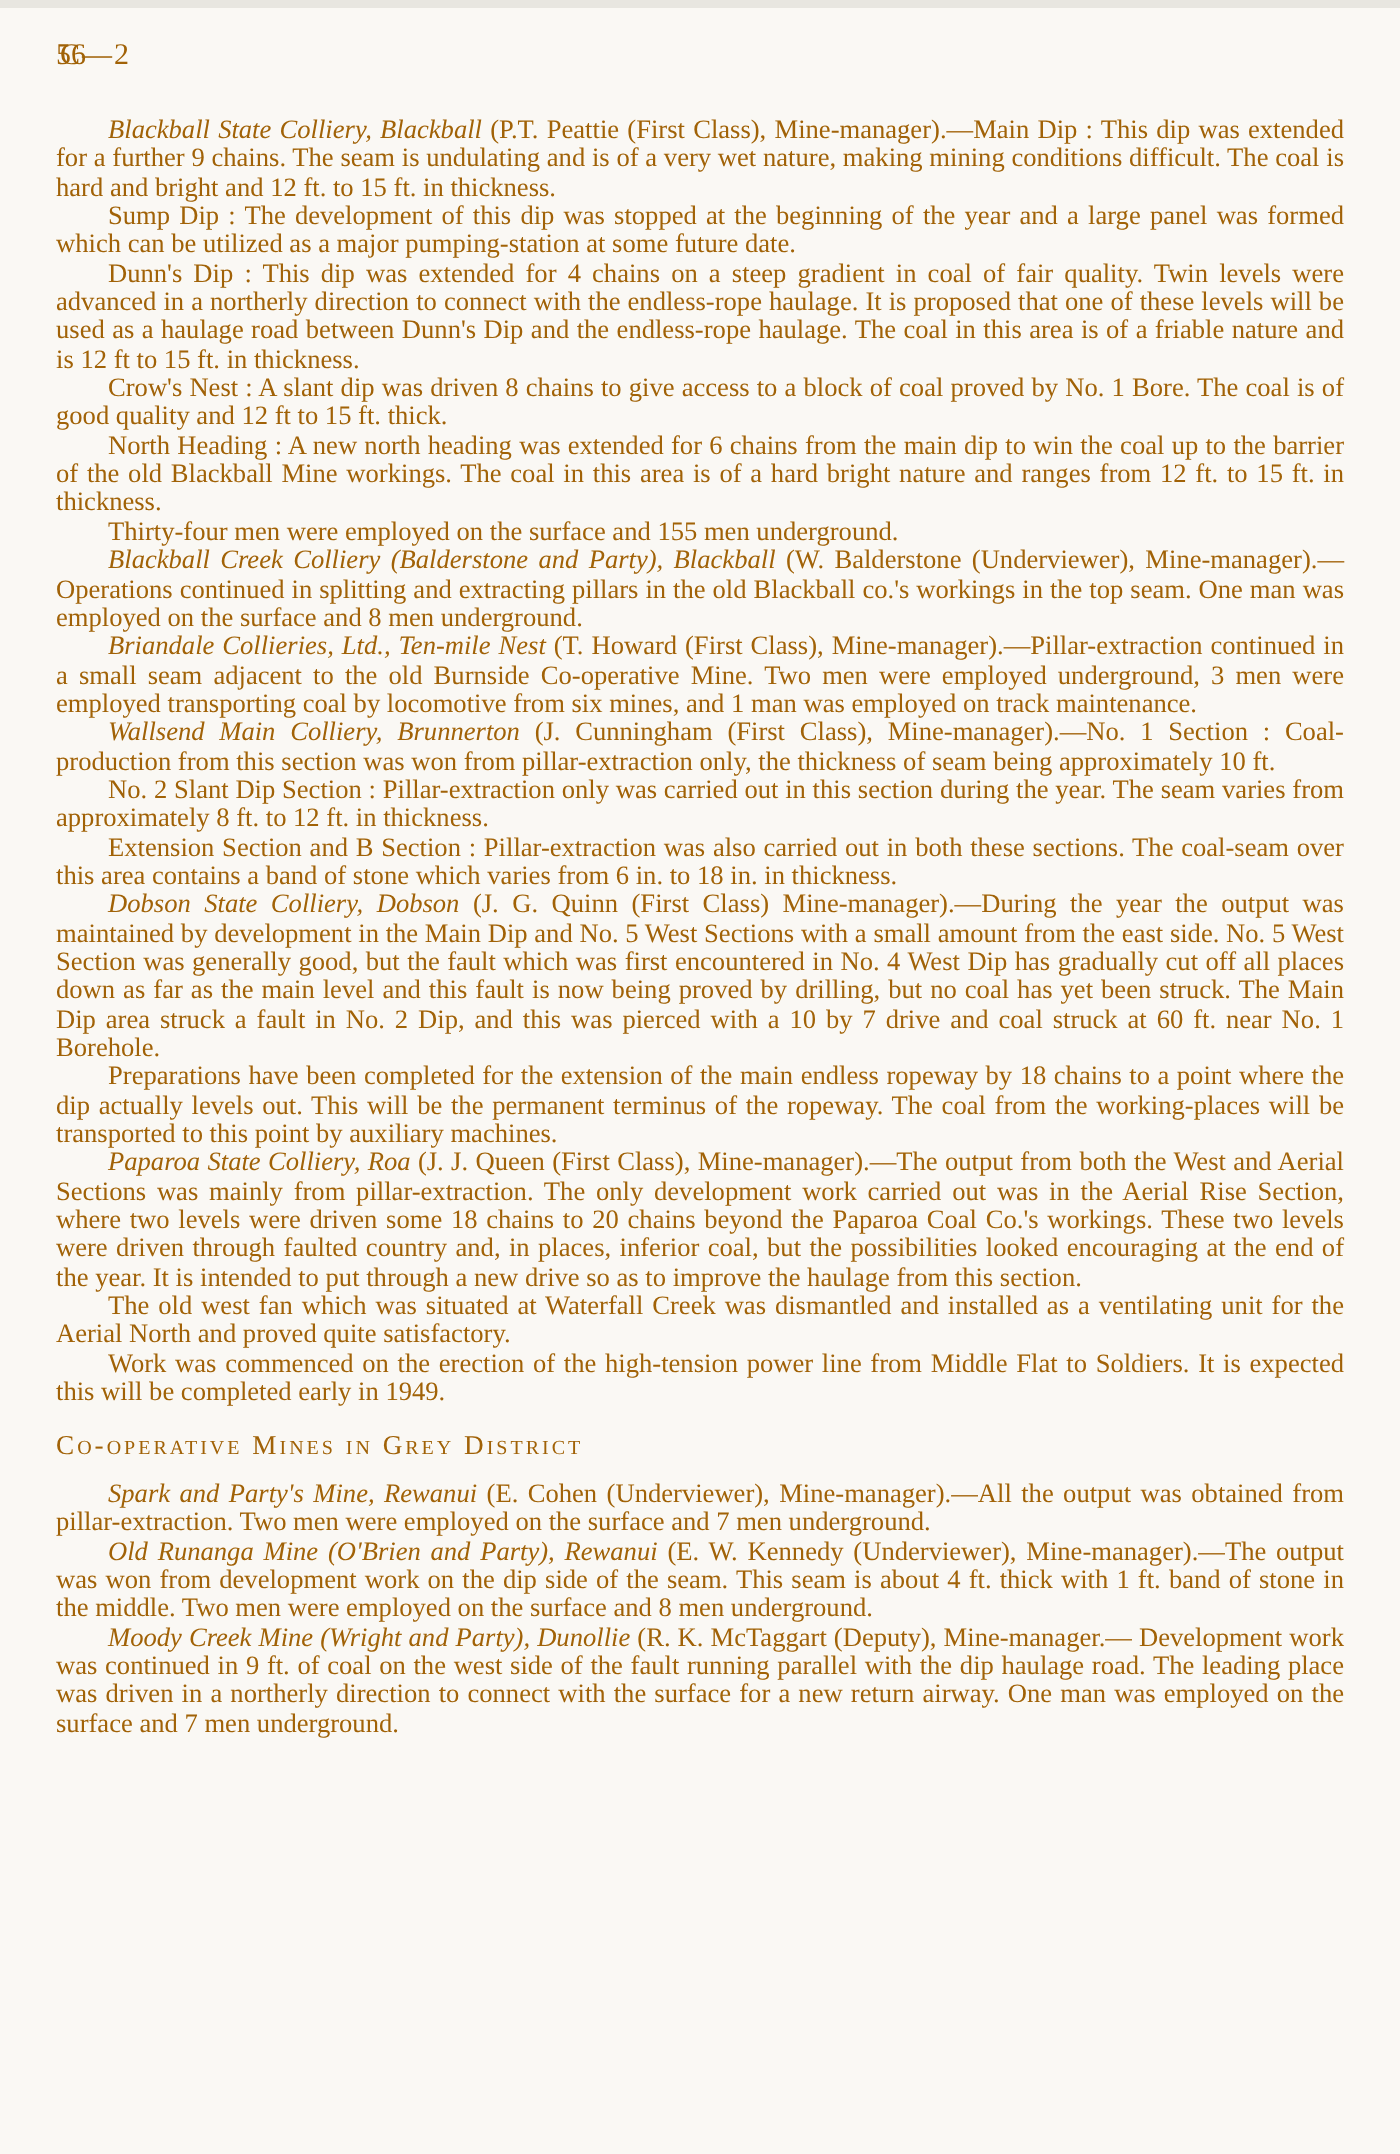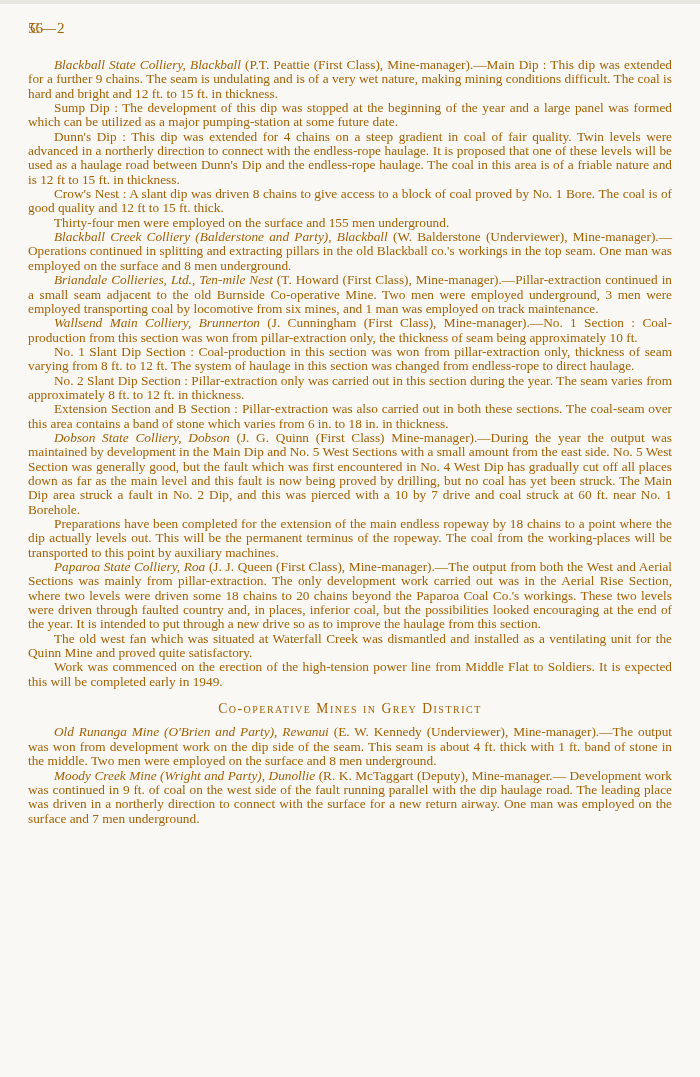--- a/index.html
+++ b/index.html
@@ -43,50 +43,50 @@
     line-height: 14.35px;
     text-align: justify;
   }
   .para {
     margin: 0;
     text-indent: 26px;
   }
   .para i {
   }
   .section-heading {
-    text-align: center;
     text-indent: 0;
     font-variant: small-caps;
     letter-spacing: 1.5px;
     margin: 13px 0 9px 0;
     font-size: 13.6px;
   }
 </style>
 </head>
 <body>
 
 <div class="page">
   <div class="page-header">
     <span class="report-code">C—2</span>
     <span class="page-num">56</span>
   </div>
   <div class="text-body">
       <p class="para"><i>Blackball State Colliery, Blackball</i><span> (P.T. Peattie (First Class), Mine-manager).—Main Dip :  This dip was extended for a further 9 chains.  The seam is undulating and is of a very wet nature, making mining conditions difficult.  The coal is hard and bright and 12 ft. to 15 ft. in thickness.</span></p>
       <p class="para">Sump Dip :  The development of this dip was stopped at the beginning of the year and a large panel was formed which can be utilized as a major pumping-station at some future date.</p>
       <p class="para">Dunn's Dip :  This dip was extended for 4 chains on a steep gradient in coal of fair quality.  Twin levels were advanced in a northerly direction to connect with the endless-rope haulage.  It is proposed that one of these levels will be used as a haulage road between Dunn's Dip and the endless-rope haulage. The coal in this area is of a friable nature and is 12 ft to 15 ft. in thickness.</p>
       <p class="para">Crow's Nest :  A slant dip was driven 8 chains to give access to a block of coal proved by No. 1 Bore.  The coal is of good quality and 12 ft to 15 ft. thick.</p>
+      <p class="para">North Heading :  A new north heading was extended for 6 chains from the main dip to win the coal up to the barrier of the old Blackball Mine workings.  The coal in this area is of a hard bright nature and ranges from 12 ft. to 15 ft. in thickness.</p>
       <p class="para">Thirty-four men were employed on the surface and 155 men underground.</p>
       <p class="para"><i>Blackball Creek Colliery (Balderstone and Party), Blackball</i><span> (W. Balderstone (Underviewer), Mine-manager).—Operations continued in splitting and extracting pillars in the old Blackball co.'s workings in the top seam.  One man was employed on the surface and 8 men underground.</span></p>
       <p class="para"><i>Briandale Collieries, Ltd., Ten-mile Nest</i><span> (T. Howard (First Class), Mine-manager).—Pillar-extraction continued in a small seam adjacent to the old Burnside Co-operative Mine.  Two men were employed underground, 3 men were employed transporting coal by locomotive from six mines, and 1 man was employed on track maintenance.</span></p>
       <p class="para"><i>Wallsend Main Colliery, Brunnerton</i><span> (J. Cunningham (First Class), Mine-manager).—No. 1 Section : Coal-production from this section was won from pillar-extraction only, the thickness of seam being approximately 10 ft.</span></p>
-      <p class="para">No. 1 Slant Dip Section :  Coal-production in this section was won from pillar-extraction only, thickness of seam varying from 8 ft. to 12 ft.  The system of haulage in this section was changed from endless-rope to direct haulage.</p>
       <p class="para">No. 2 Slant Dip Section :  Pillar-extraction only was carried out in this section during the year. The seam varies from approximately 8 ft. to 12 ft. in thickness.</p>
       <p class="para">Extension Section and B Section :  Pillar-extraction was also carried out in both these sections. The coal-seam over this area contains a band of stone which varies from 6 in. to 18 in. in thickness.</p>
       <p class="para"><i>Dobson State Colliery, Dobson</i><span> (J. G. Quinn (First Class) Mine-manager).—During the year the output was maintained by development in the Main Dip and No. 5 West Sections with a small amount from the east side.  No. 5 West Section was generally good, but the fault which was first encountered in No. 4 West Dip has gradually cut off all places down as far as the main level and this fault is now being proved by drilling, but no coal has yet been struck.  The Main Dip area struck a fault in No. 2 Dip, and this was pierced with a 10 by 7 drive and coal struck at 60 ft. near No. 1 Borehole.</span></p>
       <p class="para">Preparations have been completed for the extension of the main endless ropeway by 18 chains to a point where the dip actually levels out.  This will be the permanent terminus of the ropeway.  The coal from the working-places will be transported to this point by auxiliary machines.</p>
       <p class="para"><i>Paparoa State Colliery, Roa</i><span> (J. J. Queen (First Class), Mine-manager).—The output from both the West and Aerial Sections was mainly from pillar-extraction.  The only development work carried out was in the Aerial Rise Section, where two levels were driven some 18 chains to 20 chains beyond the Paparoa Coal Co.'s workings.  These two levels were driven through faulted country and, in places, inferior coal, but the possibilities looked encouraging at the end of the year.  It is intended to put through a new drive so as to improve the haulage from this section.</span></p>
-      <p class="para">The old west fan which was situated at Waterfall Creek was dismantled and installed as a ventilating unit for the Quinn Mine and proved quite satisfactory.</p>
+      <p class="para">The old west fan which was situated at Waterfall Creek was dismantled and installed as a ventilating unit for the Aerial North and proved quite satisfactory.</p>
       <p class="para">Work was commenced on the erection of the high-tension power line from Middle Flat to Soldiers. It is expected this will be completed early in 1949.</p>
       <div class="section-heading">Co-operative Mines in Grey District</div>
+      <p class="para"><i>Spark and Party's Mine, Rewanui</i><span> (E. Cohen (Underviewer), Mine-manager).—All the output was obtained from pillar-extraction.  Two men were employed on the surface and 7 men underground.</span></p>
       <p class="para"><i>Old Runanga Mine (O'Brien and Party), Rewanui</i><span> (E. W. Kennedy (Underviewer), Mine-manager).—The output was won from development work on the dip side of the seam.  This seam is about 4 ft. thick with 1 ft. band of stone in the middle.  Two men were employed on the surface and 8 men underground.</span></p>
       <p class="para"><i>Moody Creek Mine (Wright and Party), Dunollie</i><span> (R. K. McTaggart (Deputy), Mine-manager.— Development work was continued in 9 ft. of coal on the west side of the fault running parallel with the dip haulage road.  The leading place was driven in a northerly direction to connect with the surface for a new return airway.  One man was employed on the surface and 7 men underground.</span></p>
     </div>
 </div>
 
 </body></html>

